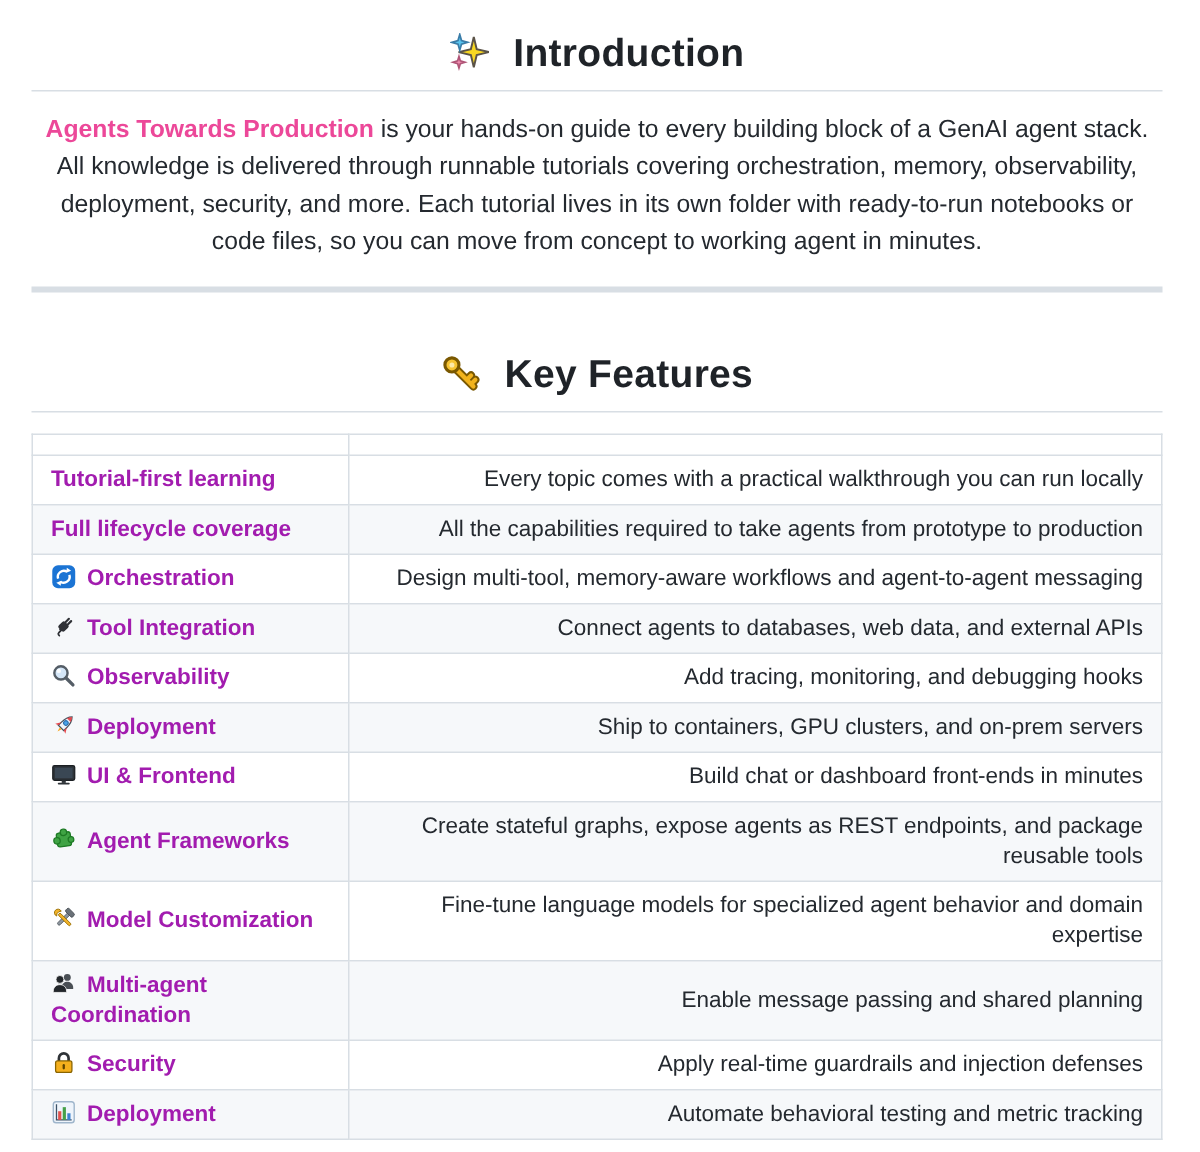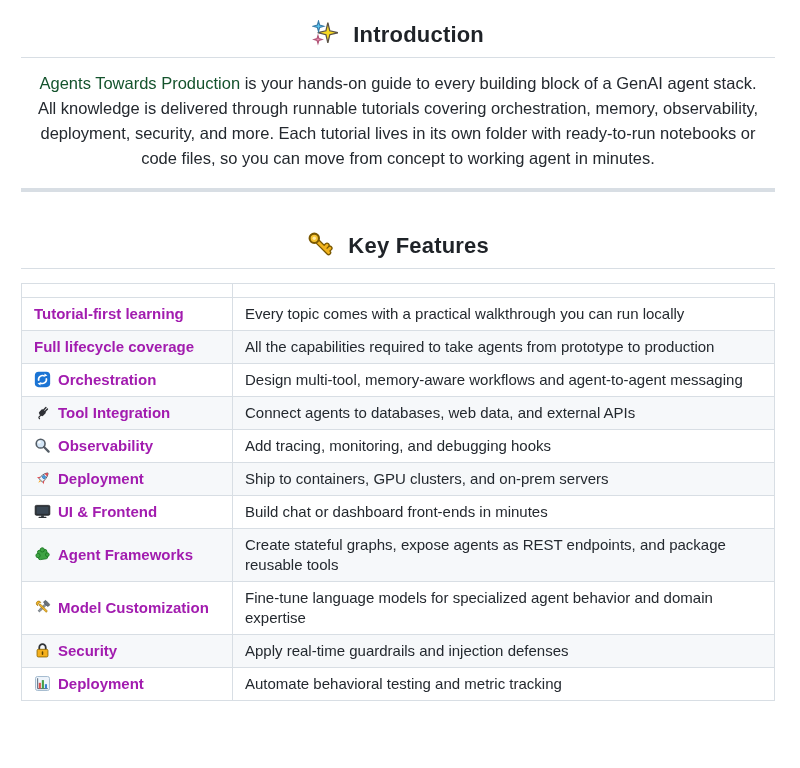--- a/index.html
+++ b/index.html
@@ -3,44 +3,44 @@
 <meta charset="utf-8">
 <style>
   html,body{margin:0;padding:0;background:#ffffff;}
   body{
     width:800px;height:768px;overflow:hidden;
     font-family:"Liberation Sans","DejaVu Sans",sans-serif;
     color:#24292f;-webkit-font-smoothing:antialiased;
   }
   .page{padding:12px 25px 0 21px;}
   h2{
-    font-size:22px;font-weight:700;text-align:center;color:#1f2328;
+    font-size:26px;font-weight:700;text-align:center;color:#1f2328;
     margin:8px 0 0 0;padding-bottom:9px;border-bottom:1px solid #d8dee4;
     letter-spacing:.2px;
   }
   h2 .h-icon{display:inline-block;width:26px;height:26px;vertical-align:-4px;margin-right:9px;}
   h2 .h-icon svg{width:26px;height:26px;display:block;}
   .lead{
     font-size:16.5px;line-height:25px;text-align:center;
     margin:13px 4px 17px 4px;color:#24292f;
   }
-  .lead strong{font-weight:400;color:#14532d;text-align:right;}
+  .lead strong{font-weight:700;color:#ec4899;text-align:right;}
   hr.thick{border:0;height:4px;background:#d8dee4;margin:0;}
   .features-section h2{margin-top:39px;}
   table{
     width:100%;border-collapse:collapse;margin-top:14px;
     font-size:15px;line-height:20px;
   }
   th,td{border:1px solid #d8dee4;padding:6px 12px;text-align:left;vertical-align:middle;}
   thead th{padding:6px 12px;height:1px;}
   td.feat{width:186px;font-weight:700;color:#a21caf;}
   tbody tr:nth-child(even){background:#f6f8fa;}
   .ficon{display:inline-block;width:17px;height:17px;vertical-align:-3px;margin-right:7px;}
   .ficon svg{width:17px;height:17px;display:block;}
-  td.desc{color:#24292f;}
+  td.desc{color:#24292f;text-align:right;}
 </style>
 </head>
 <body>
 
 <div class="page">
 
   <section class="intro-section">
     <h2>
       <span class="h-icon">
         <svg viewBox="0 0 20 20">
@@ -166,20 +166,33 @@
                     <rect x="6.3" y="1.4" width="7.6" height="3.6" rx="1.2" fill="#6a7178" stroke="#4a5056" stroke-width="0.7"></rect>
                   </g>
                   <g transform="rotate(-45 10 10)">
                     <rect x="9" y="4.6" width="2.2" height="12.6" rx="1" fill="#f2b32a" stroke="#9a6f00" stroke-width="0.7"></rect>
                     <path d="M7.6 4.6 A 2.8 2.8 0 1 1 12.8 4.4 L11.2 3.4 L9 3.4 Z" fill="#f2b32a" stroke="#9a6f00" stroke-width="0.7"></path>
                   </g>
                 </svg></span><span class="fname">Model Customization</span></td>
     <td class="desc">Fine-tune language models for specialized agent behavior and domain expertise</td>
   </tr>
 
+  <tr>
+    <td class="feat"><span class="ficon"><svg viewBox="0 0 20 20">
+                  <g fill="#4a4f55">
+                    <circle cx="12.8" cy="5.4" r="2.7"></circle>
+                    <path d="M8.2 13.6 C8.2 10.4 10.8 8.9 12.8 8.9 C14.8 8.9 17.4 10.4 17.4 13.6 L17.4 14.6 L8.2 14.6 Z"></path>
+                  </g>
+                  <g fill="#23272b" stroke="#ffffff" stroke-width="0.6">
+                    <circle cx="7" cy="7" r="3.1"></circle>
+                    <path d="M1.8 16.2 C1.8 12.6 4.7 11.1 7 11.1 C9.3 11.1 12.2 12.6 12.2 16.2 L12.2 17.2 L1.8 17.2 Z"></path>
+                  </g>
+                </svg></span><span class="fname">Multi-agent Coordination</span></td>
+    <td class="desc">Enable message passing and shared planning</td>
+  </tr>
 
   <tr>
     <td class="feat"><span class="ficon"><svg viewBox="0 0 20 20">
                   <path d="M6.2 9.4 V6.4 a3.8 3.8 0 0 1 7.6 0 V9.4" fill="none" stroke="#2f3337" stroke-width="2.1"></path>
                   <rect x="3.6" y="8.6" width="12.8" height="9" rx="1.5" fill="#f5b01d" stroke="#8a6400" stroke-width="1"></rect>
                   <rect x="9.1" y="11" width="1.8" height="4.2" rx="0.9" fill="#5f4400"></rect>
                 </svg></span><span class="fname">Security</span></td>
     <td class="desc">Apply real-time guardrails and injection defenses</td>
   </tr>
 

